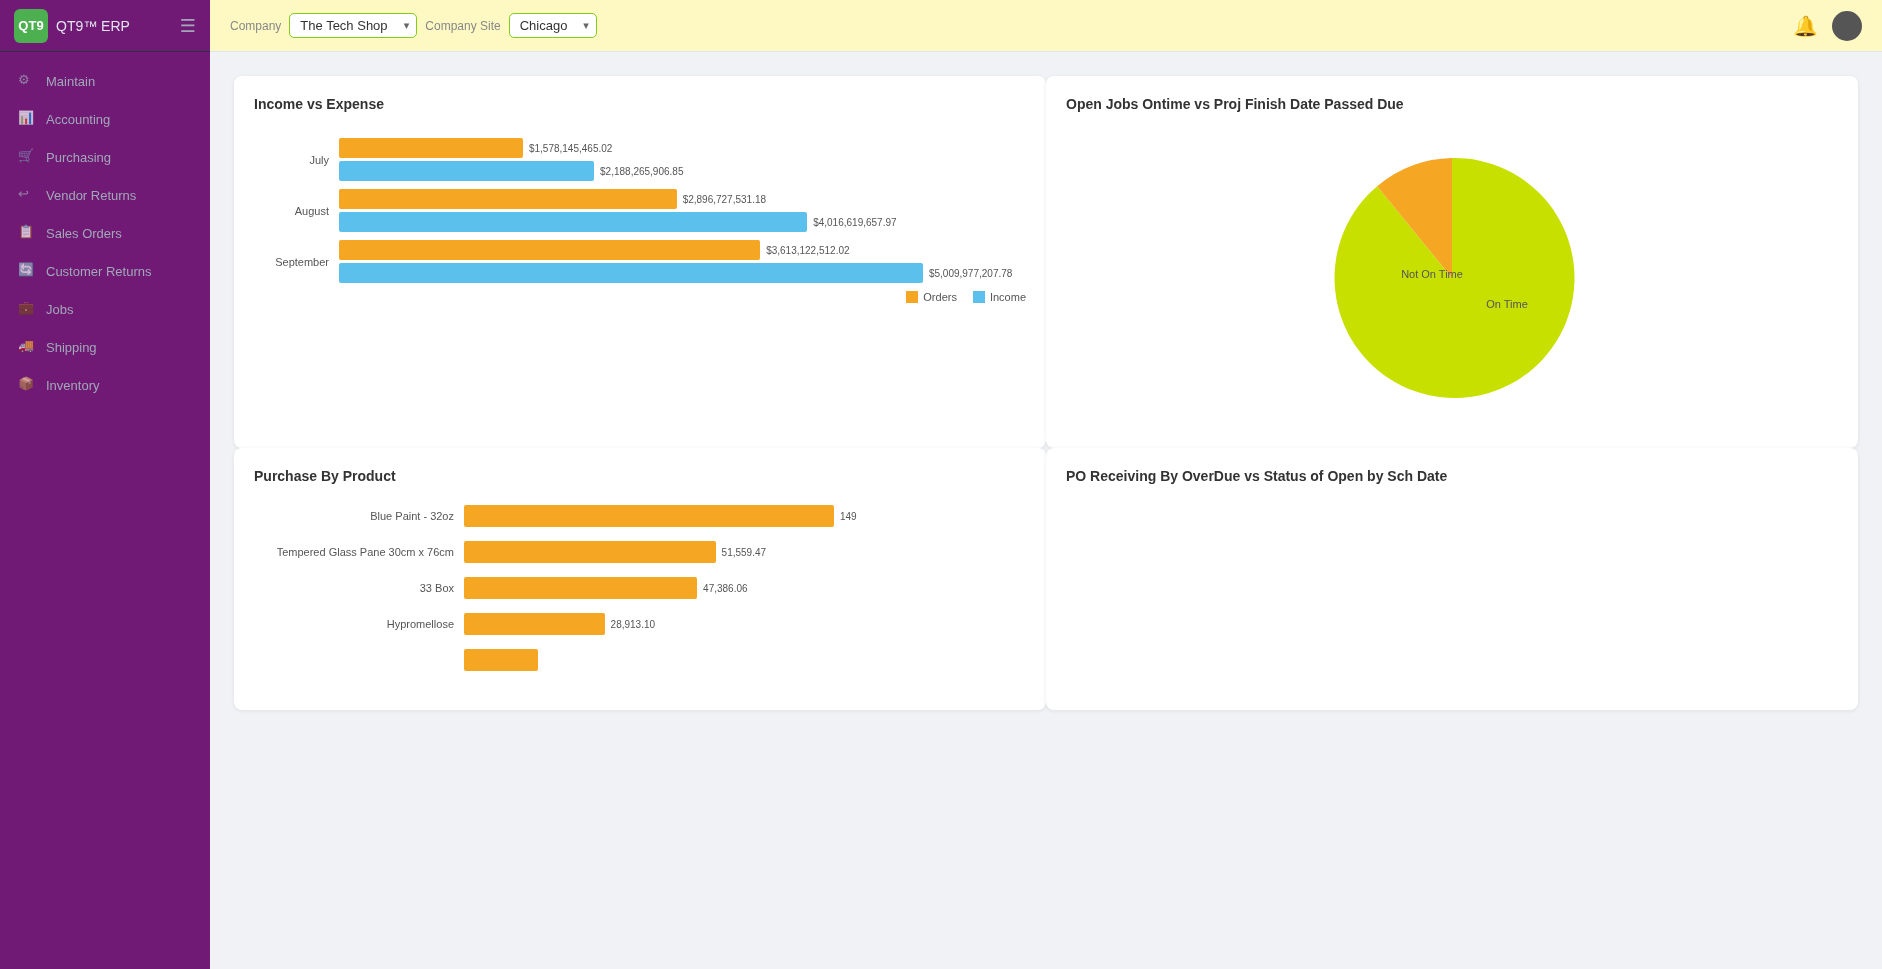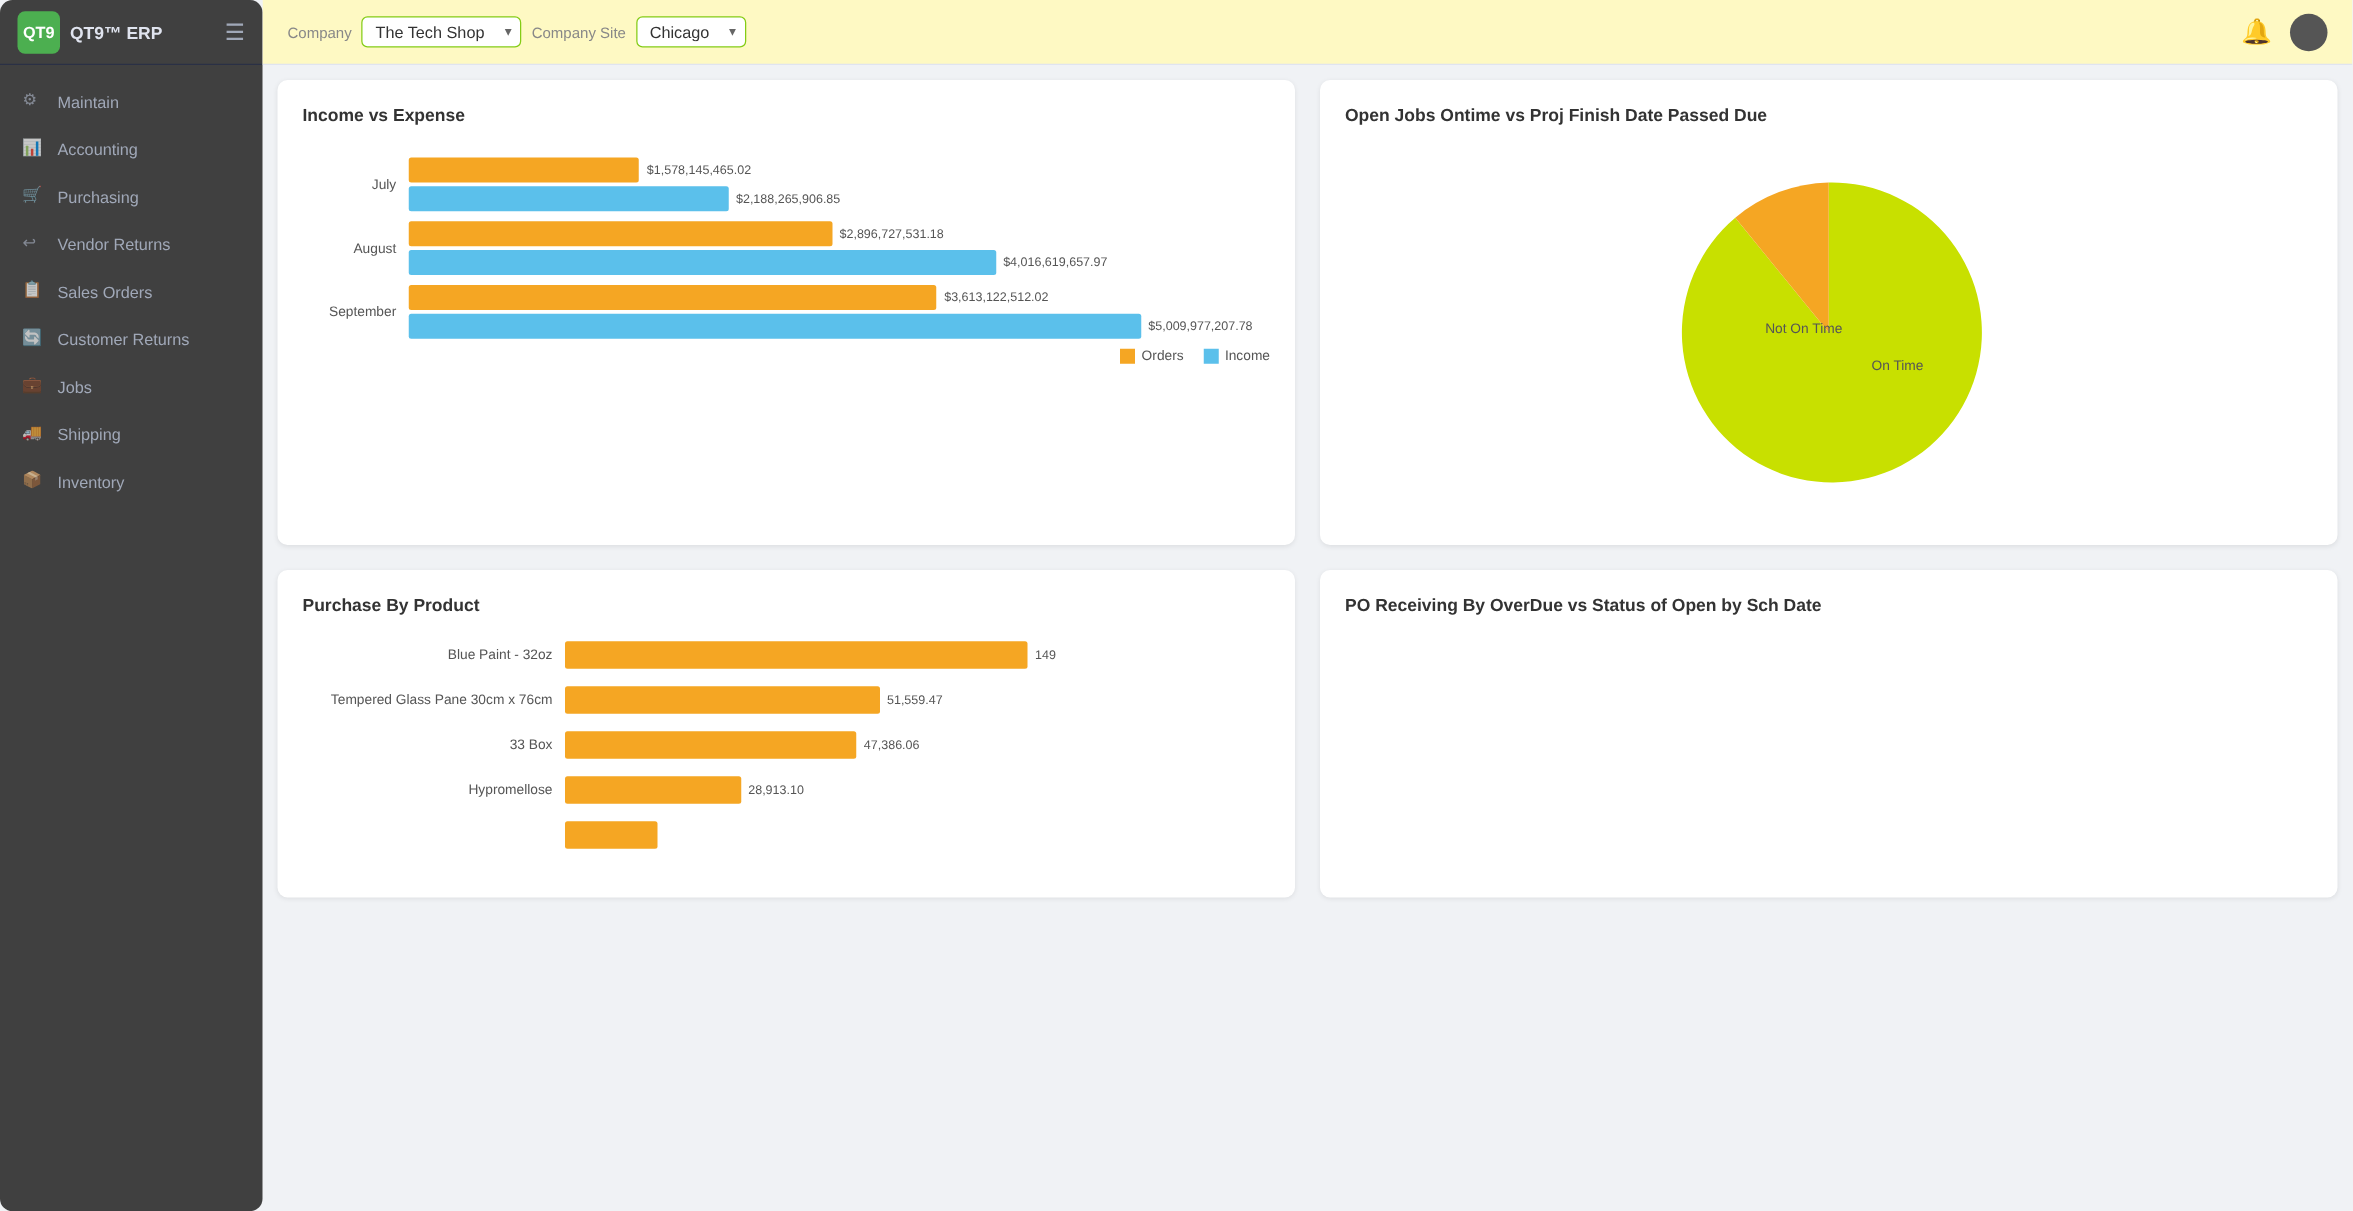--- a/index.html
+++ b/index.html
@@ -1,28 +1,27 @@
 <!DOCTYPE html>
 <html><head>
   <meta charset="utf-8">
   <style>
     * { box-sizing: border-box; margin: 0; padding: 0; }
     body { font-family: -apple-system, BlinkMacSystemFont, 'Segoe UI', sans-serif; background: #f0f2f5; display: flex; height: 100vh; overflow: hidden; }
 
     
     .sidebar {
       width: 210px;
-      background: #404040;
+      background: #701a75;
       color: #a0a8b8;
       display: flex;
       flex-direction: column;
       flex-shrink: 0;
       height: 100vh;
       overflow-y: auto;
-      border-radius: 10px;
     }
     .sidebar-header {
       display: flex;
       align-items: center;
       padding: 10px 14px;
       border-bottom: 1px solid #2a3045;
       height: 52px;
     }
     .sidebar-logo {
       width: 34px;
@@ -33,21 +32,21 @@
       align-items: center;
       justify-content: center;
       color: white;
       font-weight: bold;
       font-size: 13px;
       margin-right: 8px;
       flex-shrink: 0;
     }
     .sidebar-app-name {
       font-size: 14px;
-      font-weight: 700;
+      font-weight: 400;
       color: #e0e4ef;
     }
     .sidebar-hamburger {
       margin-left: auto;
       cursor: pointer;
       font-size: 18px;
       color: #a0a8b8;
     }
     .sidebar-nav {
       padding: 10px 0;
@@ -131,24 +130,23 @@
       height: 30px;
       border-radius: 50%;
       background: #555;
       cursor: pointer;
     }
 
     
     .content {
       flex: 1;
       overflow-y: auto;
-      padding: 12px;
+      padding: 24px;
       display: grid;
       grid-template-columns: 1fr 1fr;
-      gap: 20px;
       align-content: start;
     }
 
     .chart-card {
       background: white;
       border-radius: 8px;
       padding: 20px;
       box-shadow: 0 1px 4px rgba(0,0,0,0.08);
     }
     .chart-title {

